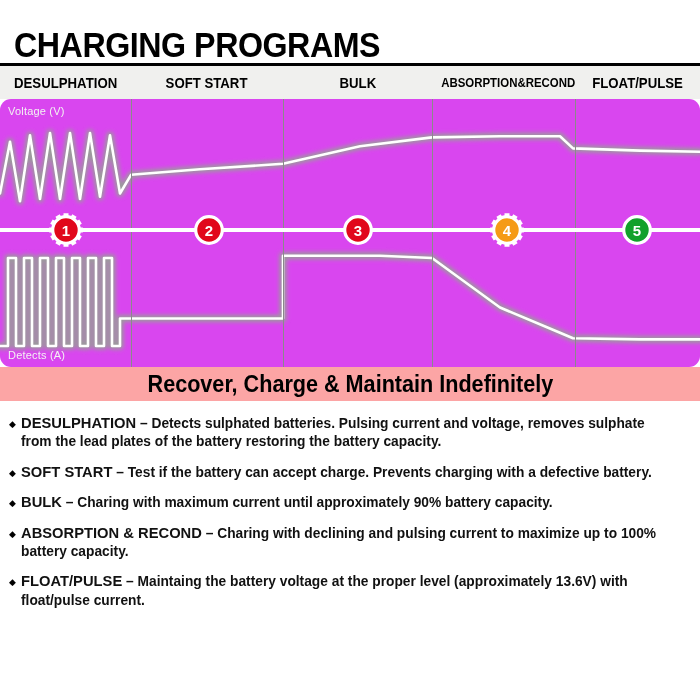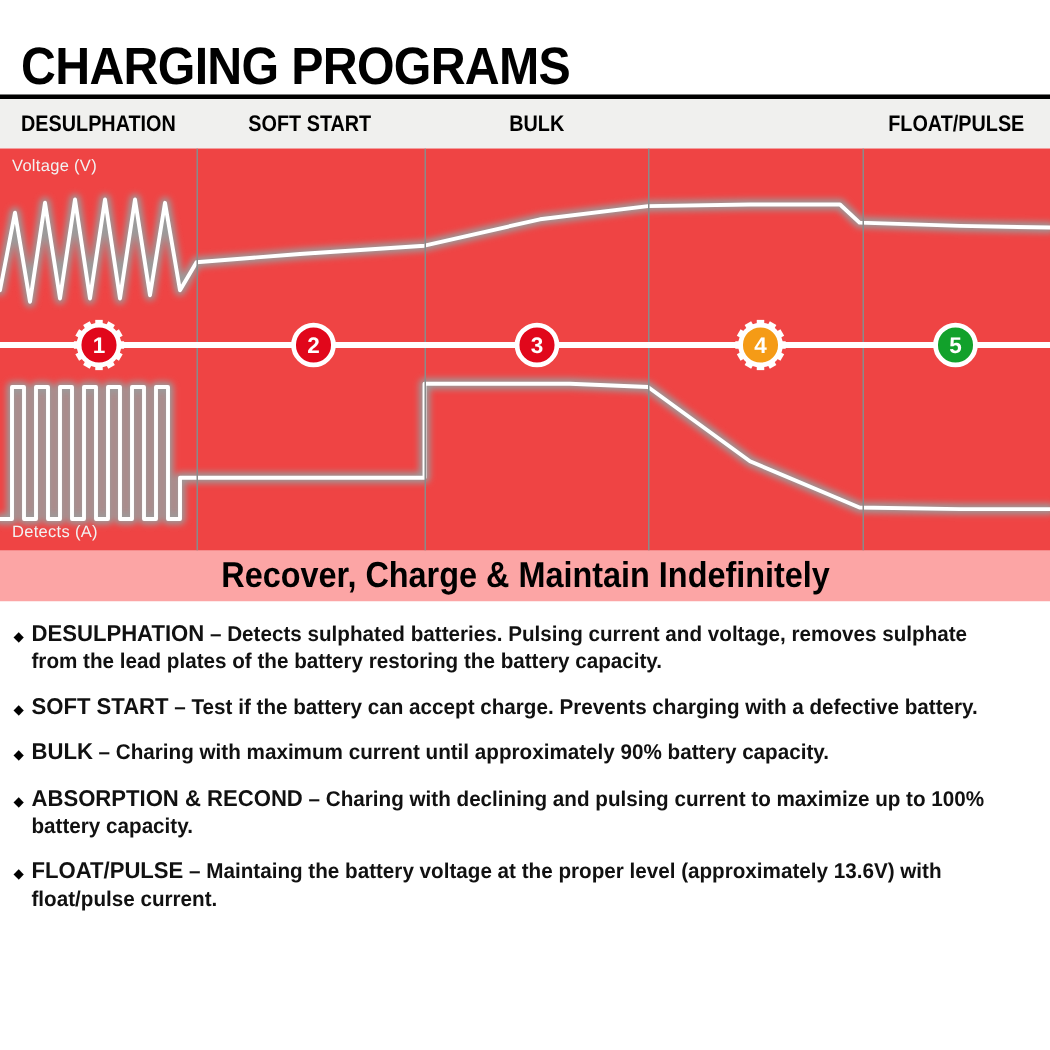--- a/index.html
+++ b/index.html
@@ -52,22 +52,23 @@
     color: #000000;
     white-space: nowrap;
     transform-origin: center center;
   }
   .stage-label span { display: inline-block; transform: scaleX(0.88); }
 
   
   .chart {
     position: relative;
     height: 268px;
-    background: #ef4444;
+    background: #d946ef;
     overflow: hidden;
+    border-radius: 11px;
   }
   .divider {
     position: absolute;
     top: 0;
     bottom: 0;
     width: 1px;
     background: #8a8a8a;
   }
   .axis-label {
     position: absolute;
@@ -168,20 +169,21 @@
 <body>
 
 <div class="title-bar">
   <div class="title">CHARGING PROGRAMS</div>
 </div>
 
 <div class="stage-header" id="stage-header">
     <div class="stage-label" style="left: 0px; width: 131px; font-size: 15px;"><span>DESULPHATION</span></div>
     <div class="stage-label" style="left: 131px; width: 152px; font-size: 15px;"><span>SOFT START</span></div>
     <div class="stage-label" style="left: 283px; width: 149px; font-size: 15px;"><span>BULK</span></div>
+    <div class="stage-label" style="left: 432px; width: 143px; font-size: 13px;"><span>ABSORPTION&amp;RECOND</span></div>
     <div class="stage-label" style="left: 575px; width: 125px; font-size: 15px;"><span>FLOAT/PULSE</span></div>
   </div>
 
 <div class="chart" id="chart">
     <svg class="trace-svg" width="700" height="268">
       <defs>
         <filter id="glow" x="-20%" y="-20%" width="140%" height="140%">
           <feGaussianBlur stdDeviation="2.2"></feGaussianBlur>
         </filter>
       </defs>

